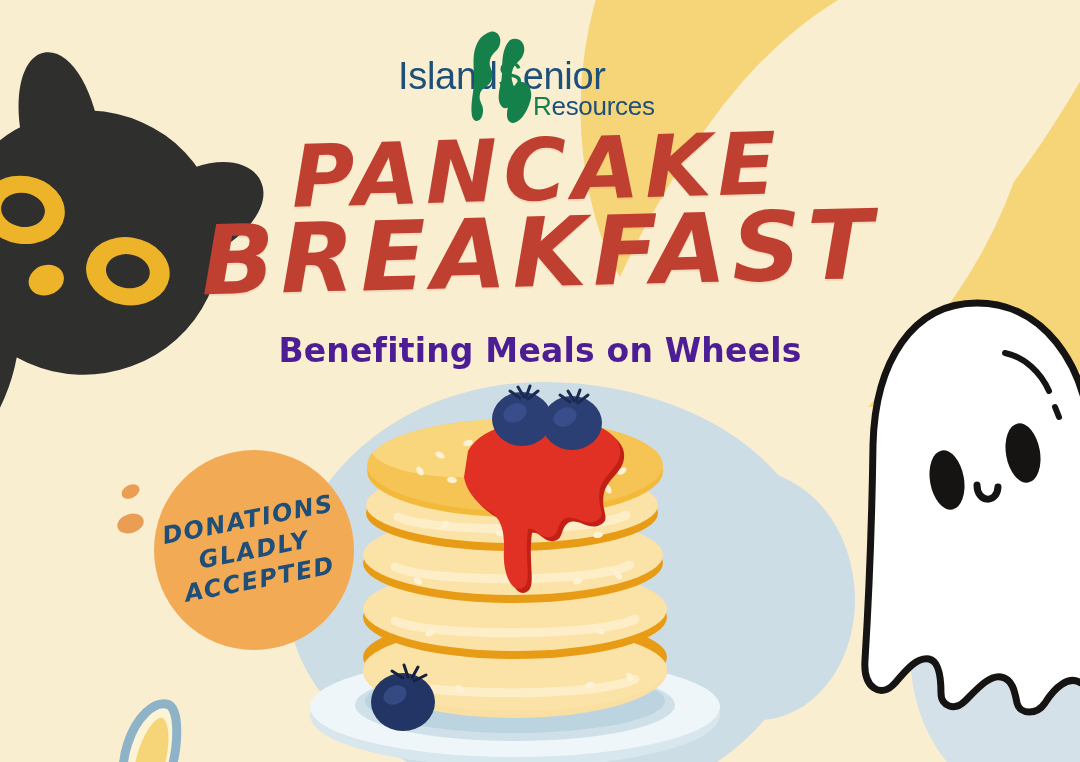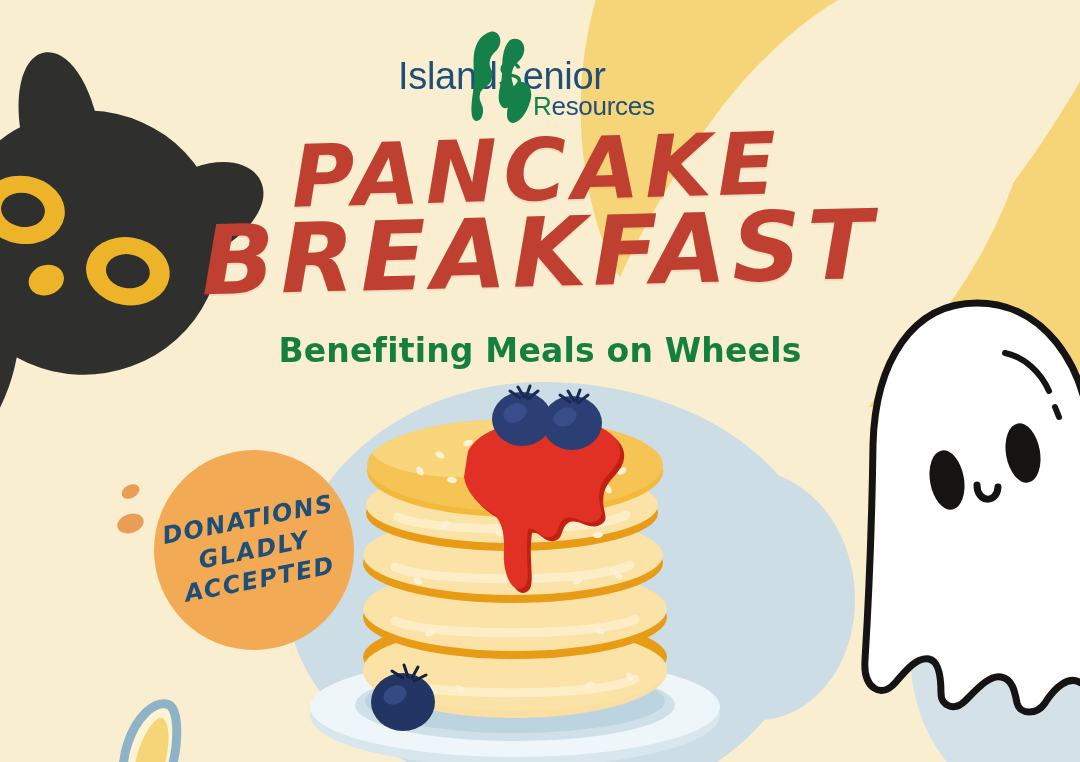--- a/index.html
+++ b/index.html
@@ -138,21 +138,21 @@
   .headline .line2{
     font-size:96px;
     transform:rotate(-1.4deg);
     margin-top:-6px;
   }
 
   .subtitle{
     position:absolute;
     left:0; right:0; top:331px;
     text-align:center;
-    color:#15803d;
+    color:#4c1d95;
     font-family:"DejaVu Sans", sans-serif;
     font-weight:bold;
     font-size:33px;
     letter-spacing:0.2px;
   }
 
   
   .badge{
     position:absolute;
     left:154px; top:450px;

